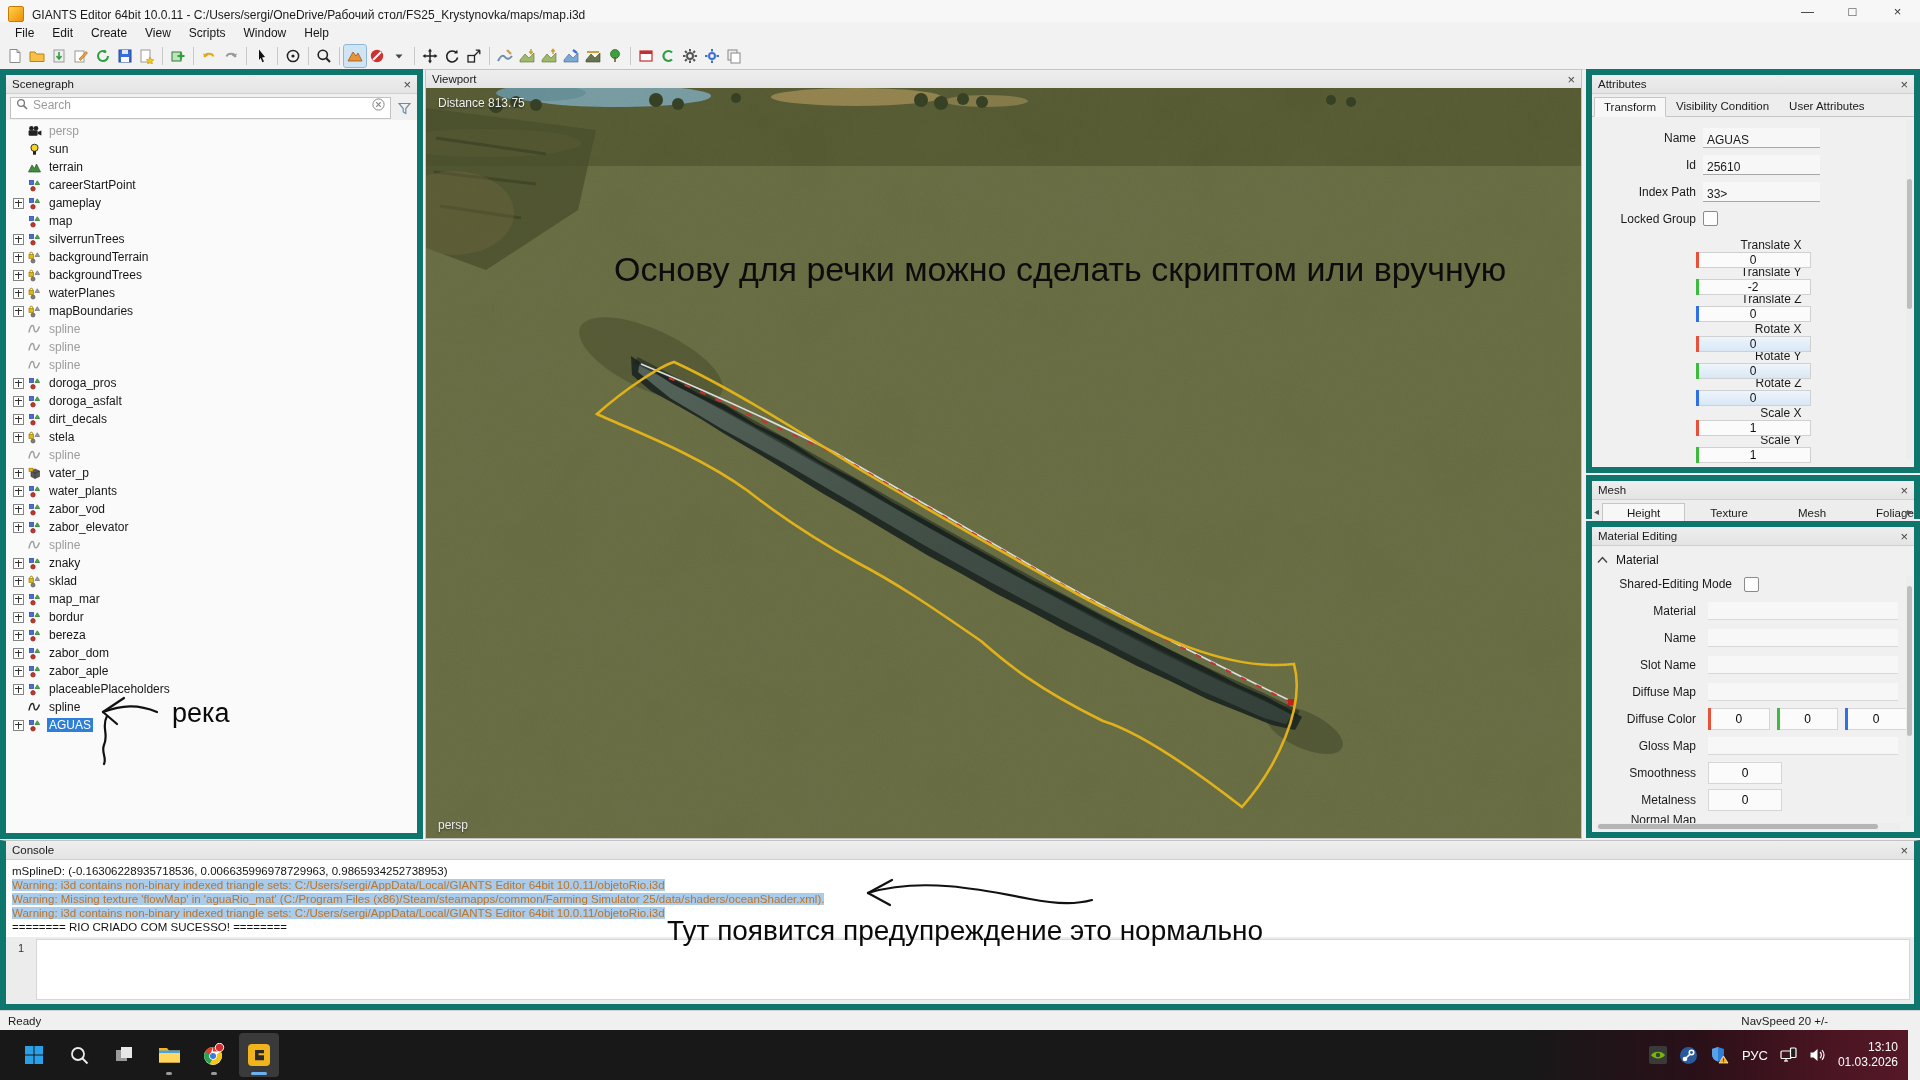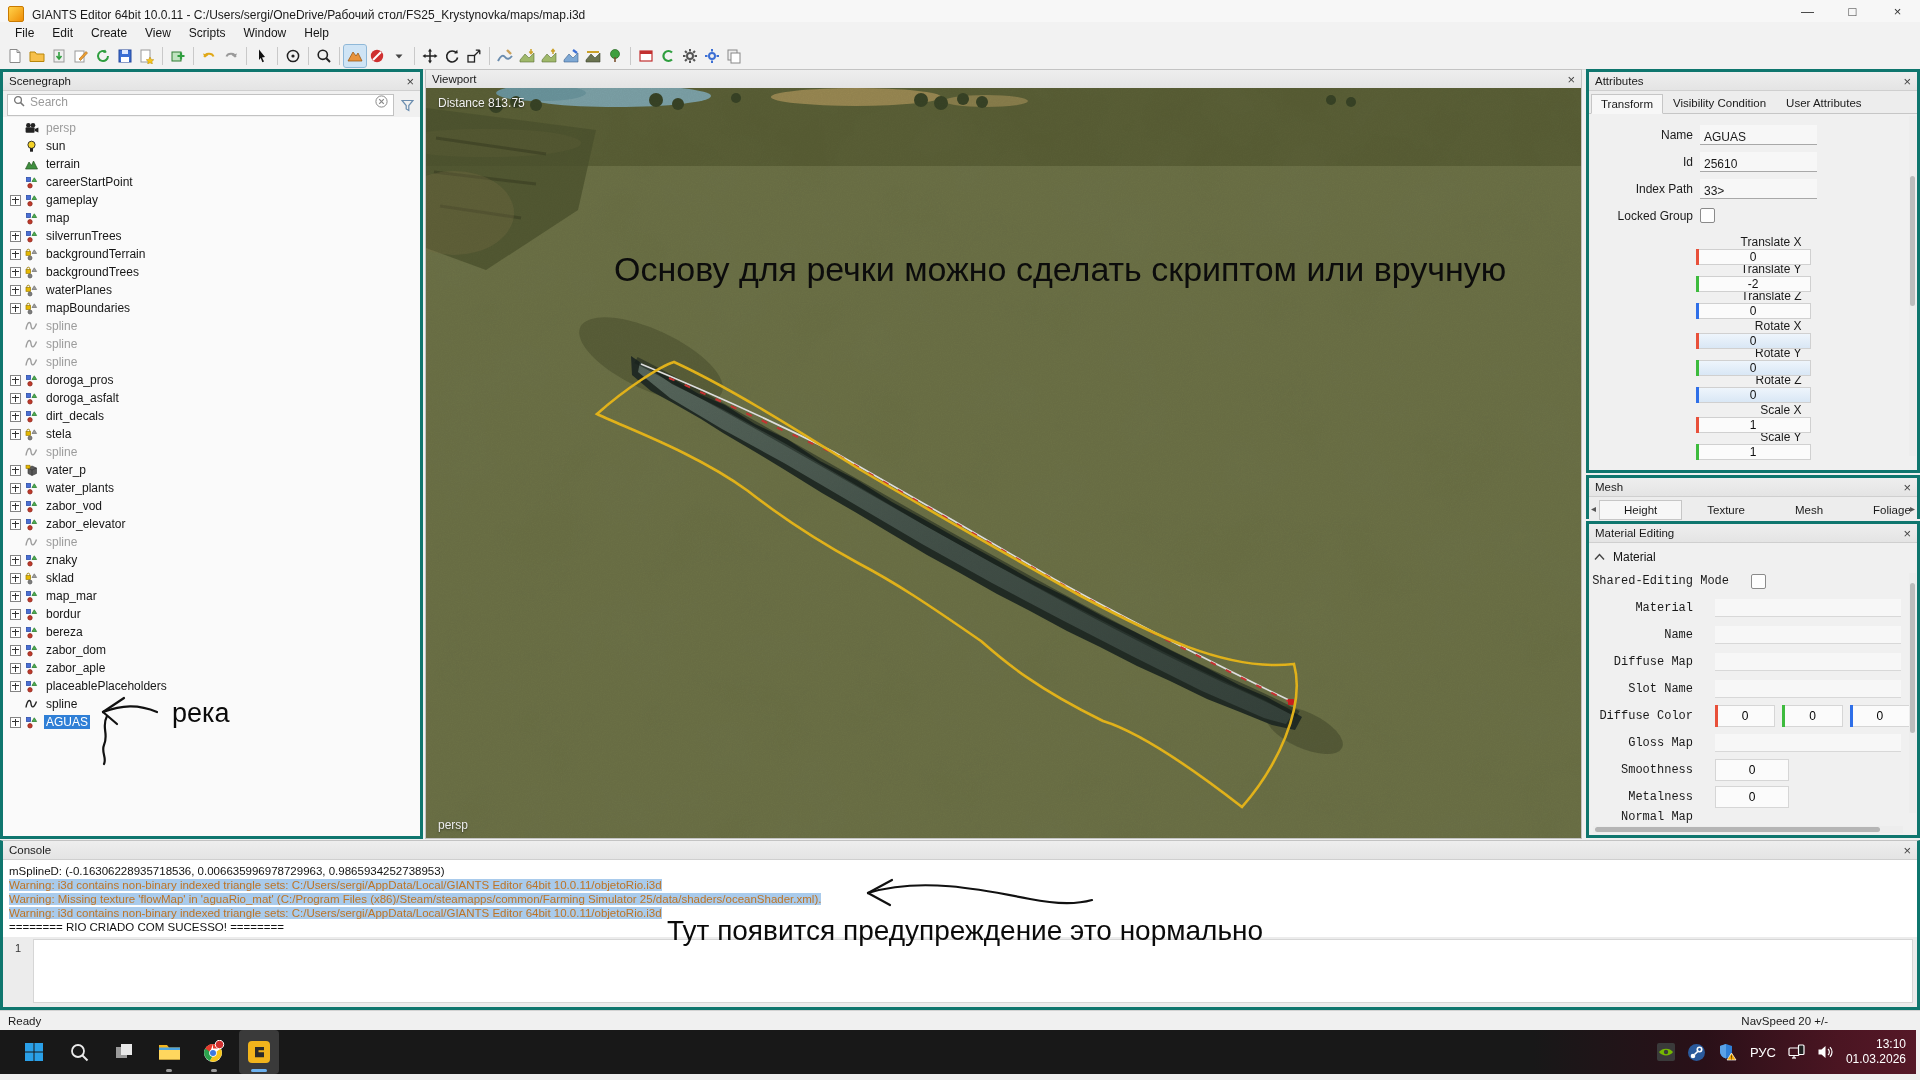--- a/index.html
+++ b/index.html
@@ -15,21 +15,21 @@
   .win-btn{width:45px;display:flex;align-items:center;justify-content:center;font-size:13px;color:#333;}
   .menubar{position:absolute;left:0;top:22px;right:0;height:21px;background:#f2f2f2;
            display:flex;align-items:center;padding-left:6px;}
   .menu-item{font-size:12px;color:#141414;padding:2px 9px;cursor:default;}
   .toolbar{position:absolute;left:0;top:43px;right:0;height:26px;background:#f2f2f2;
            border-bottom:1px solid #d7d7d7;display:flex;align-items:center;padding-left:4px;}
   .tb-btn{width:22px;height:22px;display:flex;align-items:center;justify-content:center;border-radius:2px;flex:none;}
   .tb-btn.active{background:#cfe4f5;outline:1px solid #8fb8d8;}
   .tb-sep{width:1px;height:18px;background:#c9c9c9;margin:0 4px;flex:none;}
   
-  .panel{position:absolute;background:#f0f0f0;border:3px solid #0f766e;box-sizing:border-box;}
+  .panel{position:absolute;background:#f0f0f0;border:6px solid #0f766e;box-sizing:border-box;}
   .panel-header{height:18px;background:linear-gradient(#eeeeee,#e4e4e4);border-bottom:1px solid #cfcfcf;
                 display:flex;align-items:center;padding:0 6px;font-size:11.5px;color:#1a1a1a;}
   .panel-close{margin-left:auto;color:#444;font-size:13px;line-height:13px;}
   
   #scenegraph{left:0;top:69px;width:423px;height:770px;}
   .search-row{height:24px;display:flex;align-items:center;padding:2px 4px 0 4px;}
   .search-box{flex:1;height:20px;background:#fff;border:1px solid #c2c2c2;display:flex;padding:0 5px;}
   .search-ph{font-size:12px;color:#9a9a9a;margin-left:5px;flex:1;}
   .filter-btn{width:18px;display:flex;justify-content:center;margin-left:4px;}
   .tree{position:absolute;left:0;right:0;top:45px;bottom:0;background:#fafafa;overflow:hidden;padding-top:2px;}
@@ -71,41 +71,41 @@
   .mesh-tabs{display:flex;align-items:center;height:25px;padding:0 10px;position:relative;background:#ededed;}
   .mesh-tab{font-size:11.5px;color:#1a1a1a;padding:3px 24px;white-space:nowrap;border:1px solid transparent;}
   .mesh-tab.active{background:#f7f7f7;border:1px solid #c6c6c6;}
   .mesh-tab.clip{max-width:58px;overflow:hidden;}
   .tab-arrow{position:absolute;top:6px;font-size:10px;color:#555;}
   
   #material{left:1586px;top:521px;width:334px;height:317px;}
   .mat-body{padding-top:3px;position:relative;height:290px;overflow:hidden;}
   .sec-row{display:flex;align-items:center;height:22px;font-size:12px;color:#111;padding-left:5px;}
   .mat-row{display:flex;align-items:center;height:27px;}
-  .mlabel{width:104px;text-align:right;margin-right:22px;font-size:12px;color:#1a1a1a;flex:none;font-family:Liberation Mono, monospace;}
+  .mlabel{width:104px;text-align:right;margin-right:12px;font-size:12px;color:#1a1a1a;flex:none;}
   .mline{flex:1;margin-right:16px;height:17px;background:#f7f7f7;border-bottom:1px solid #d8d8d8;}
   .mbox{width:72px;height:20px;background:#fbfbfb;border:1px solid #d6d6d6;display:flex;align-items:center;justify-content:center;font-size:12px;}
   .dcbox{width:64px;height:20px;background:#fbfbfb;border:1px solid #d6d6d6;position:relative;margin-right:7px;
          display:flex;align-items:center;justify-content:center;font-size:12px;}
   .hscroll{position:absolute;left:4px;right:14px;bottom:2px;height:7px;background:#ededed;}
   .hthumb{position:absolute;top:1px;bottom:1px;left:2px;width:92%;background:#b5b5b5;border-radius:3px;}
   
   #console{left:0;top:840px;right:0;height:170px;background:#fff;border-top:1px solid #c3c3c3;}
   .console-lines{padding:4px 6px 0 6px;font-size:11.5px;line-height:14px;color:#121212;}
   .cline{white-space:nowrap;}
   .cline span.warn{color:#bd7426;}
   .cline span.sel{background:#a9cbec;}
   .editor{position:absolute;left:0;top:96px;right:0;bottom:0;background:#ececec;display:flex;}
   .gutter{width:30px;font-size:11px;color:#333;text-align:center;padding-top:5px;flex:none;}
   .editor-area{flex:1;background:#fff;border:1px solid #d6d6d6;margin:2px 4px 4px 0;}
   
   #statusbar{position:absolute;left:0;top:1010px;right:0;height:20px;background:#f0f0f0;border-top:1px solid #d2d2d2;
              display:flex;align-items:center;font-size:11.5px;color:#1a1a1a;padding:0 8px;box-sizing:border-box;}
   .nav-speed{position:absolute;right:92px;}
-  #taskbar{position:absolute;left:0;top:1030px;right:4px;height:44px;
+  #taskbar{position:absolute;left:0;top:1030px;right:12px;height:50px;
            background:linear-gradient(90deg,#181818 0%,#181818 80%,#2a1018 89%,#4b1522 96%,#551827 100%);
            display:flex;align-items:center;}
   .tb-left{display:flex;margin-left:14px;gap:5px;}
   .task-icon{width:40px;height:44px;display:flex;align-items:center;justify-content:center;position:relative;border-radius:4px;}
   .task-icon.active{background:#3a3a3a;}
   .task-icon.active::after{content:"";position:absolute;bottom:2px;left:12px;width:16px;height:3px;background:#6cb2f0;border-radius:2px;}
   .task-icon.running::after{content:"";position:absolute;bottom:2px;left:17px;width:6px;height:3px;background:#9a9a9a;border-radius:2px;}
   .tray{position:absolute;right:10px;top:0;bottom:0;display:flex;align-items:center;gap:12px;}
   .tray-lang{font-size:13px;color:#fff;}
   .clock{text-align:right;font-size:12px;color:#fff;line-height:15px;}
@@ -948,25 +948,25 @@
       </div>
       <div class="mat-row">
           <div class="mlabel">Material</div>
           <div class="mline"></div>
         </div>
       <div class="mat-row">
           <div class="mlabel">Name</div>
           <div class="mline"></div>
         </div>
       <div class="mat-row">
+          <div class="mlabel">Slot Name</div>
+          <div class="mline"></div>
+        </div>
+      <div class="mat-row">
           <div class="mlabel">Diffuse Map</div>
-          <div class="mline"></div>
-        </div>
-      <div class="mat-row">
-          <div class="mlabel">Slot Name</div>
           <div class="mline"></div>
         </div>
       <div class="mat-row">
         <div class="mlabel">Diffuse Color</div>
         <div class="dcbox">
             <div class="axisbar" style="background:#e8503a;"></div>
             <span>0</span>
           </div>
         <div class="dcbox">
             <div class="axisbar" style="background:#3dbb3d;"></div>

